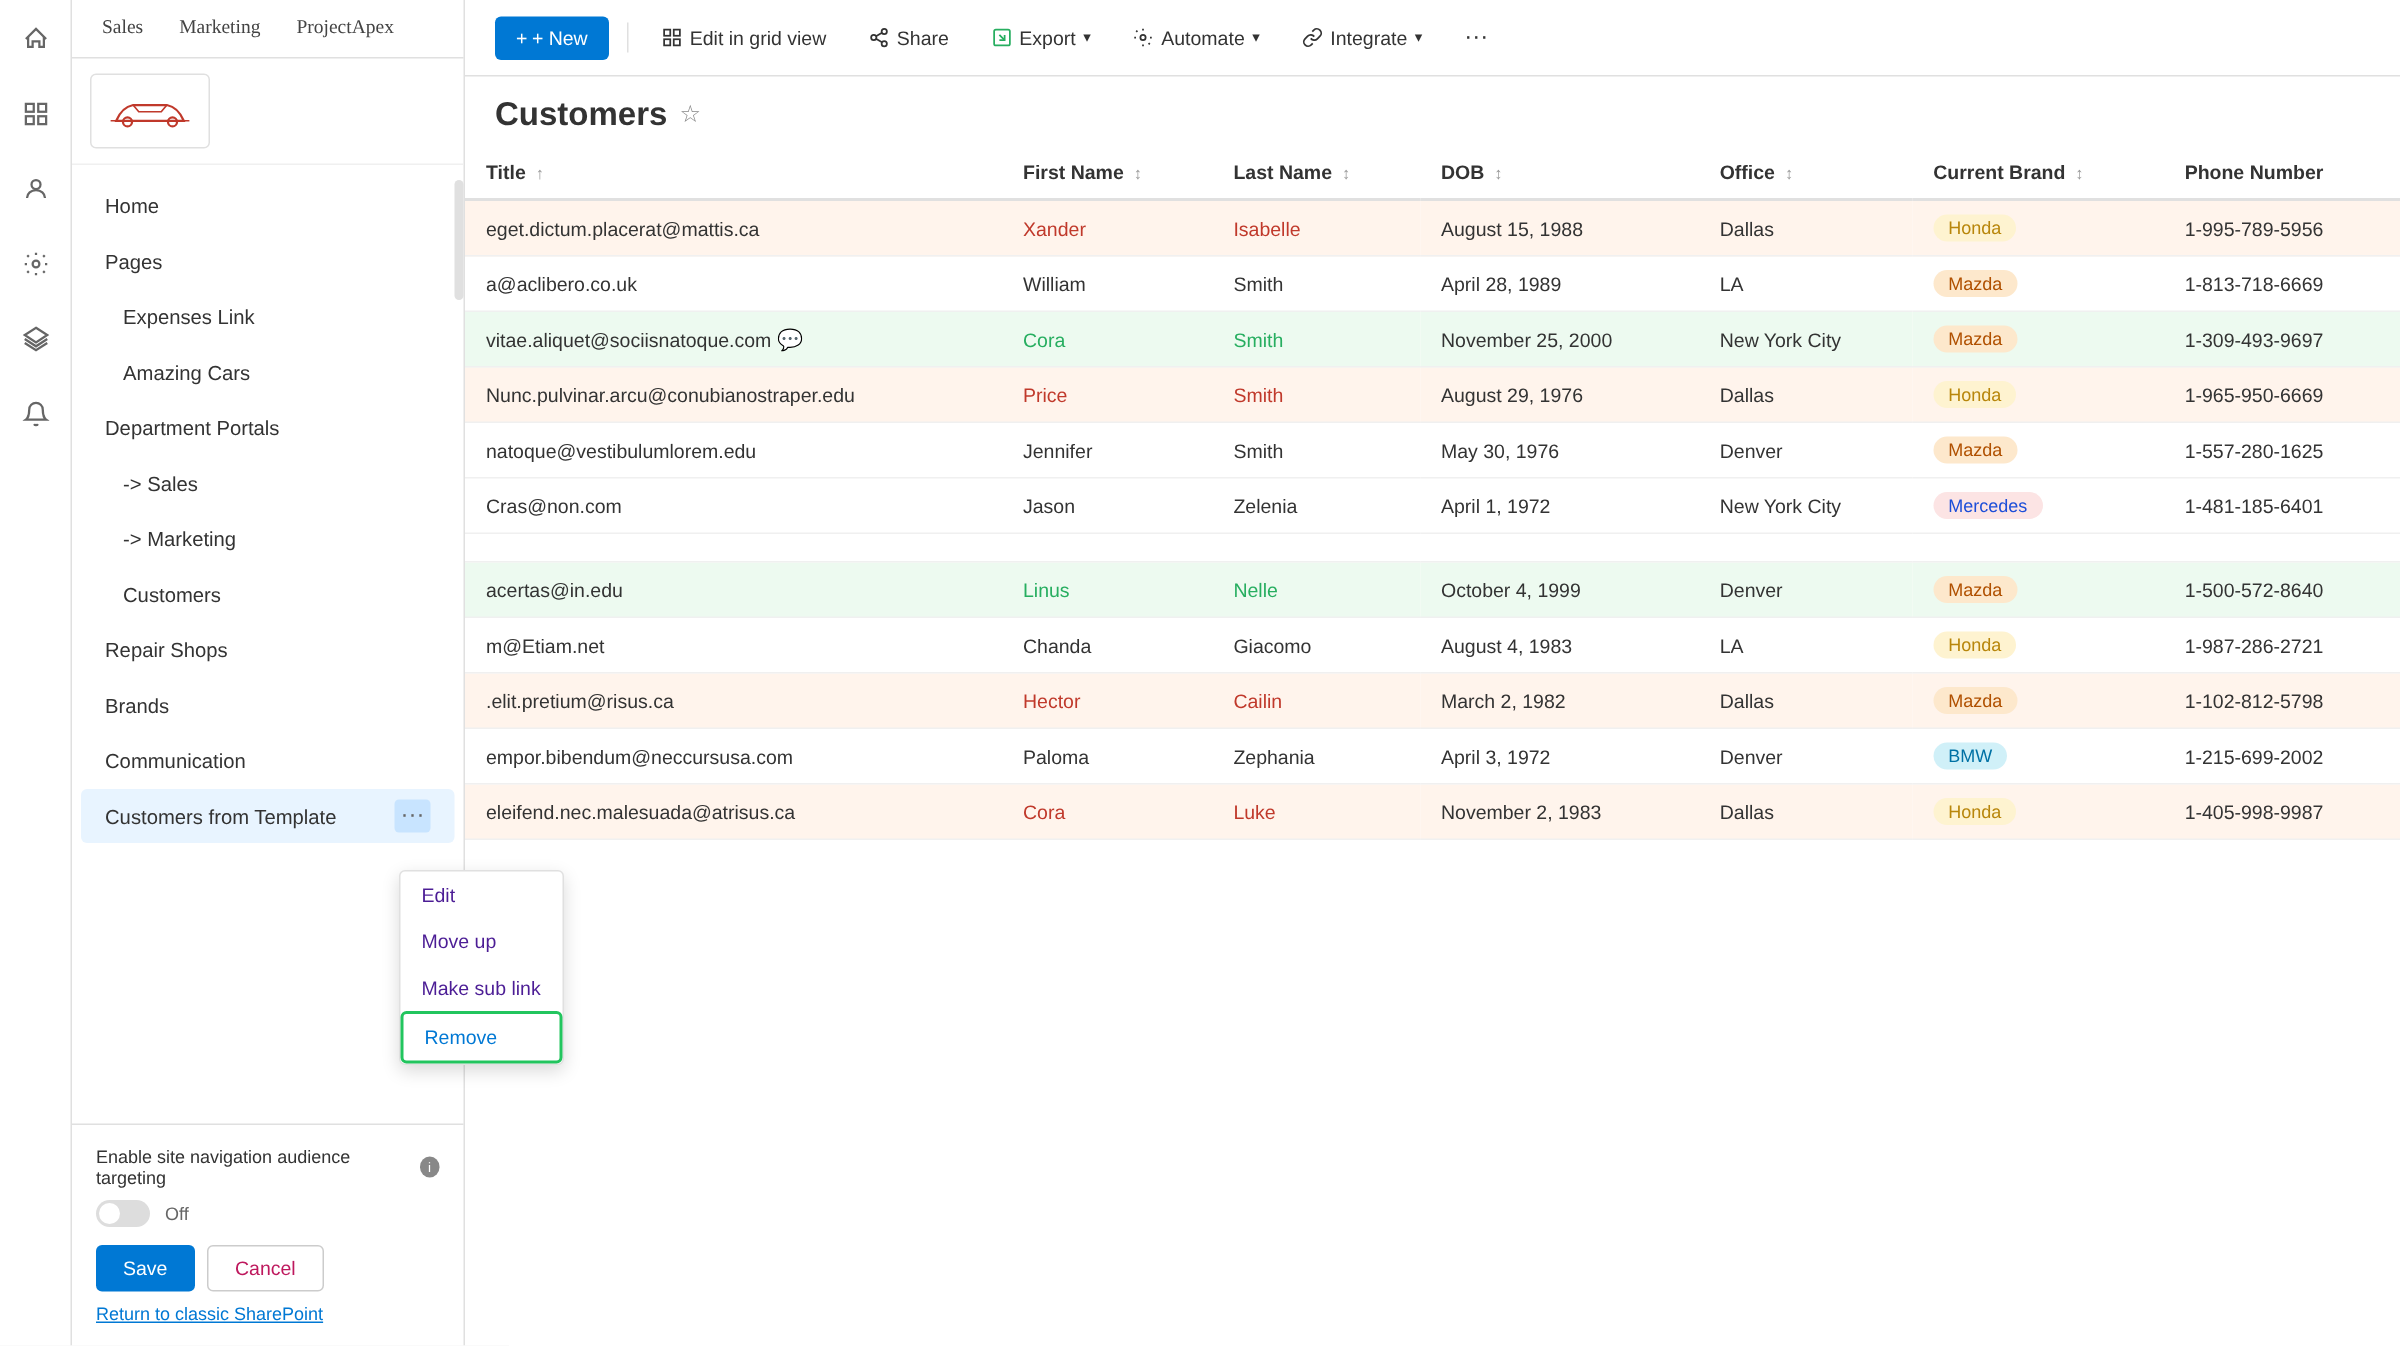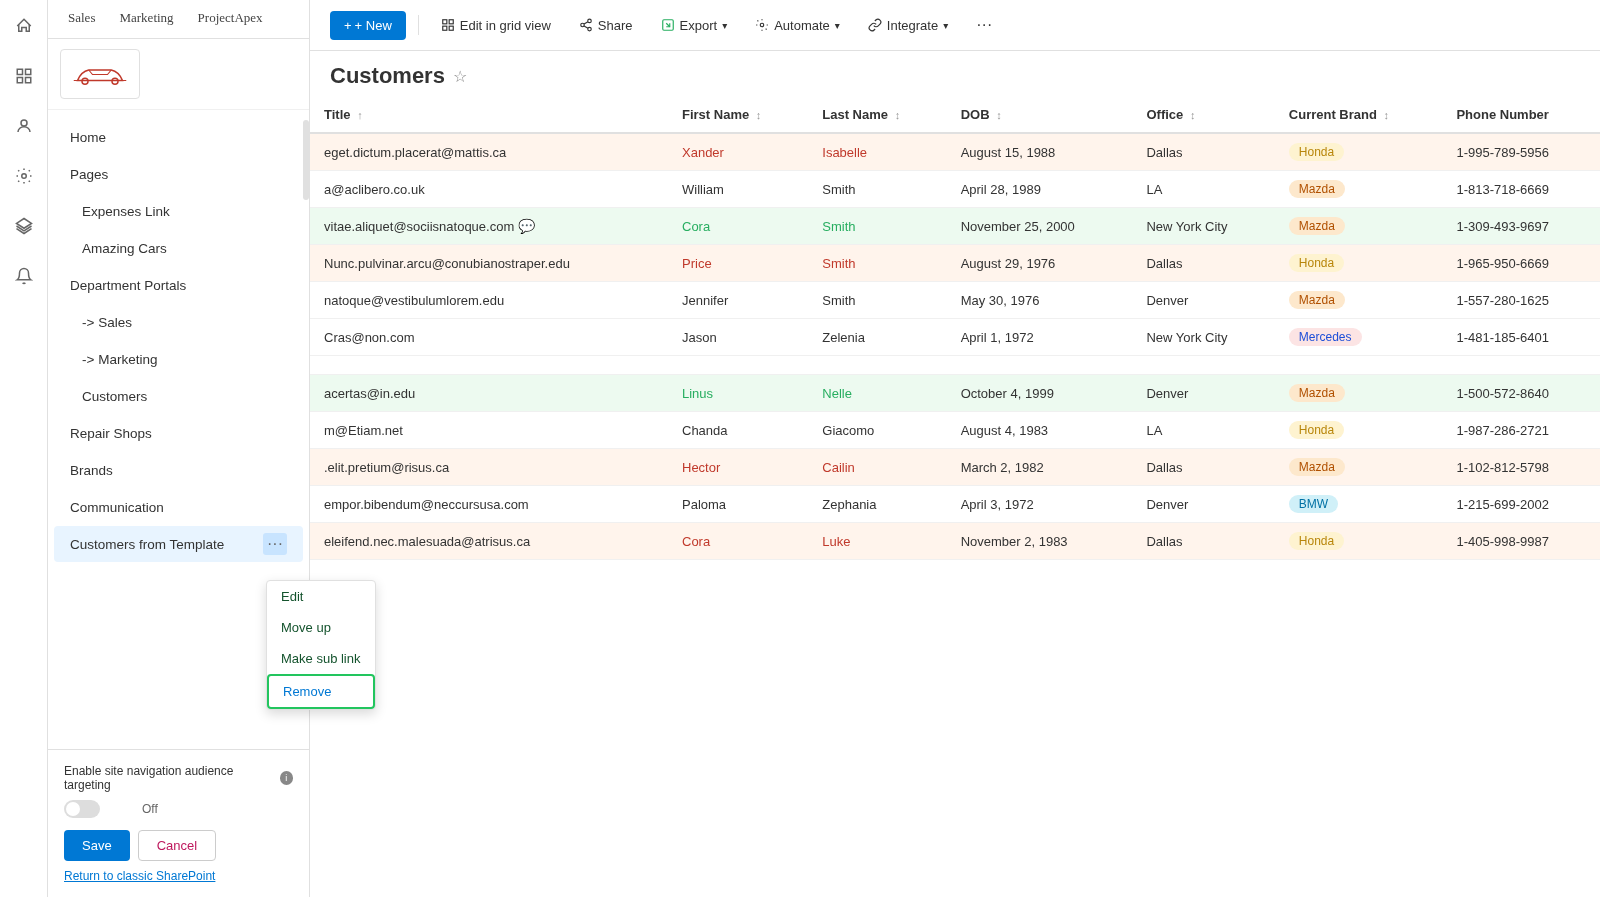--- a/index.html
+++ b/index.html
@@ -93,21 +93,21 @@
       background: #fff;
       border: 1px solid #e0e0e0;
       border-radius: 4px;
       box-shadow: 0 4px 12px rgba(0,0,0,0.15);
       width: 110px;
       z-index: 100;
     }
     .context-menu-item {
       padding: 8px 14px;
       font-size: 13px;
-      color: #14532d;
+      color: #4c1d95;
       cursor: pointer;
     }
     .context-menu-item.remove-item {
       border: 2px solid #22c55e;
       border-radius: 4px;
       color: #0078d4;
       font-weight: 500;
     }
 
     
@@ -122,21 +122,21 @@
     }
     .toggle-row { display: flex; align-items: center; gap: 10px; margin-bottom: 12px; }
     .toggle-switch {
       width: 36px; height: 18px; background: #ddd; border-radius: 9px;
       position: relative; cursor: pointer;
     }
     .toggle-switch.off::after {
       content: ''; position: absolute; left: 2px; top: 2px;
       width: 14px; height: 14px; border-radius: 50%; background: white;
     }
-    .toggle-off-label { font-size: 12px; color: #666; margin-left: 32px; }
+    .toggle-off-label { font-size: 12px; color: #666; }
     .action-buttons { display: flex; gap: 8px; }
     .btn-save {
       background: #0078d4; color: white; border: none; border-radius: 4px;
       padding: 7px 18px; font-size: 13px; cursor: pointer;
     }
     .btn-cancel {
       background: transparent; color: #be185d; border: 1px solid #ccc; border-radius: 4px;
       padding: 7px 18px; font-size: 13px; cursor: pointer; text-align: center;
     }
     .btn-return { font-size: 12px; color: #0078d4; margin-top: 8px; text-decoration: underline; cursor: pointer; }

